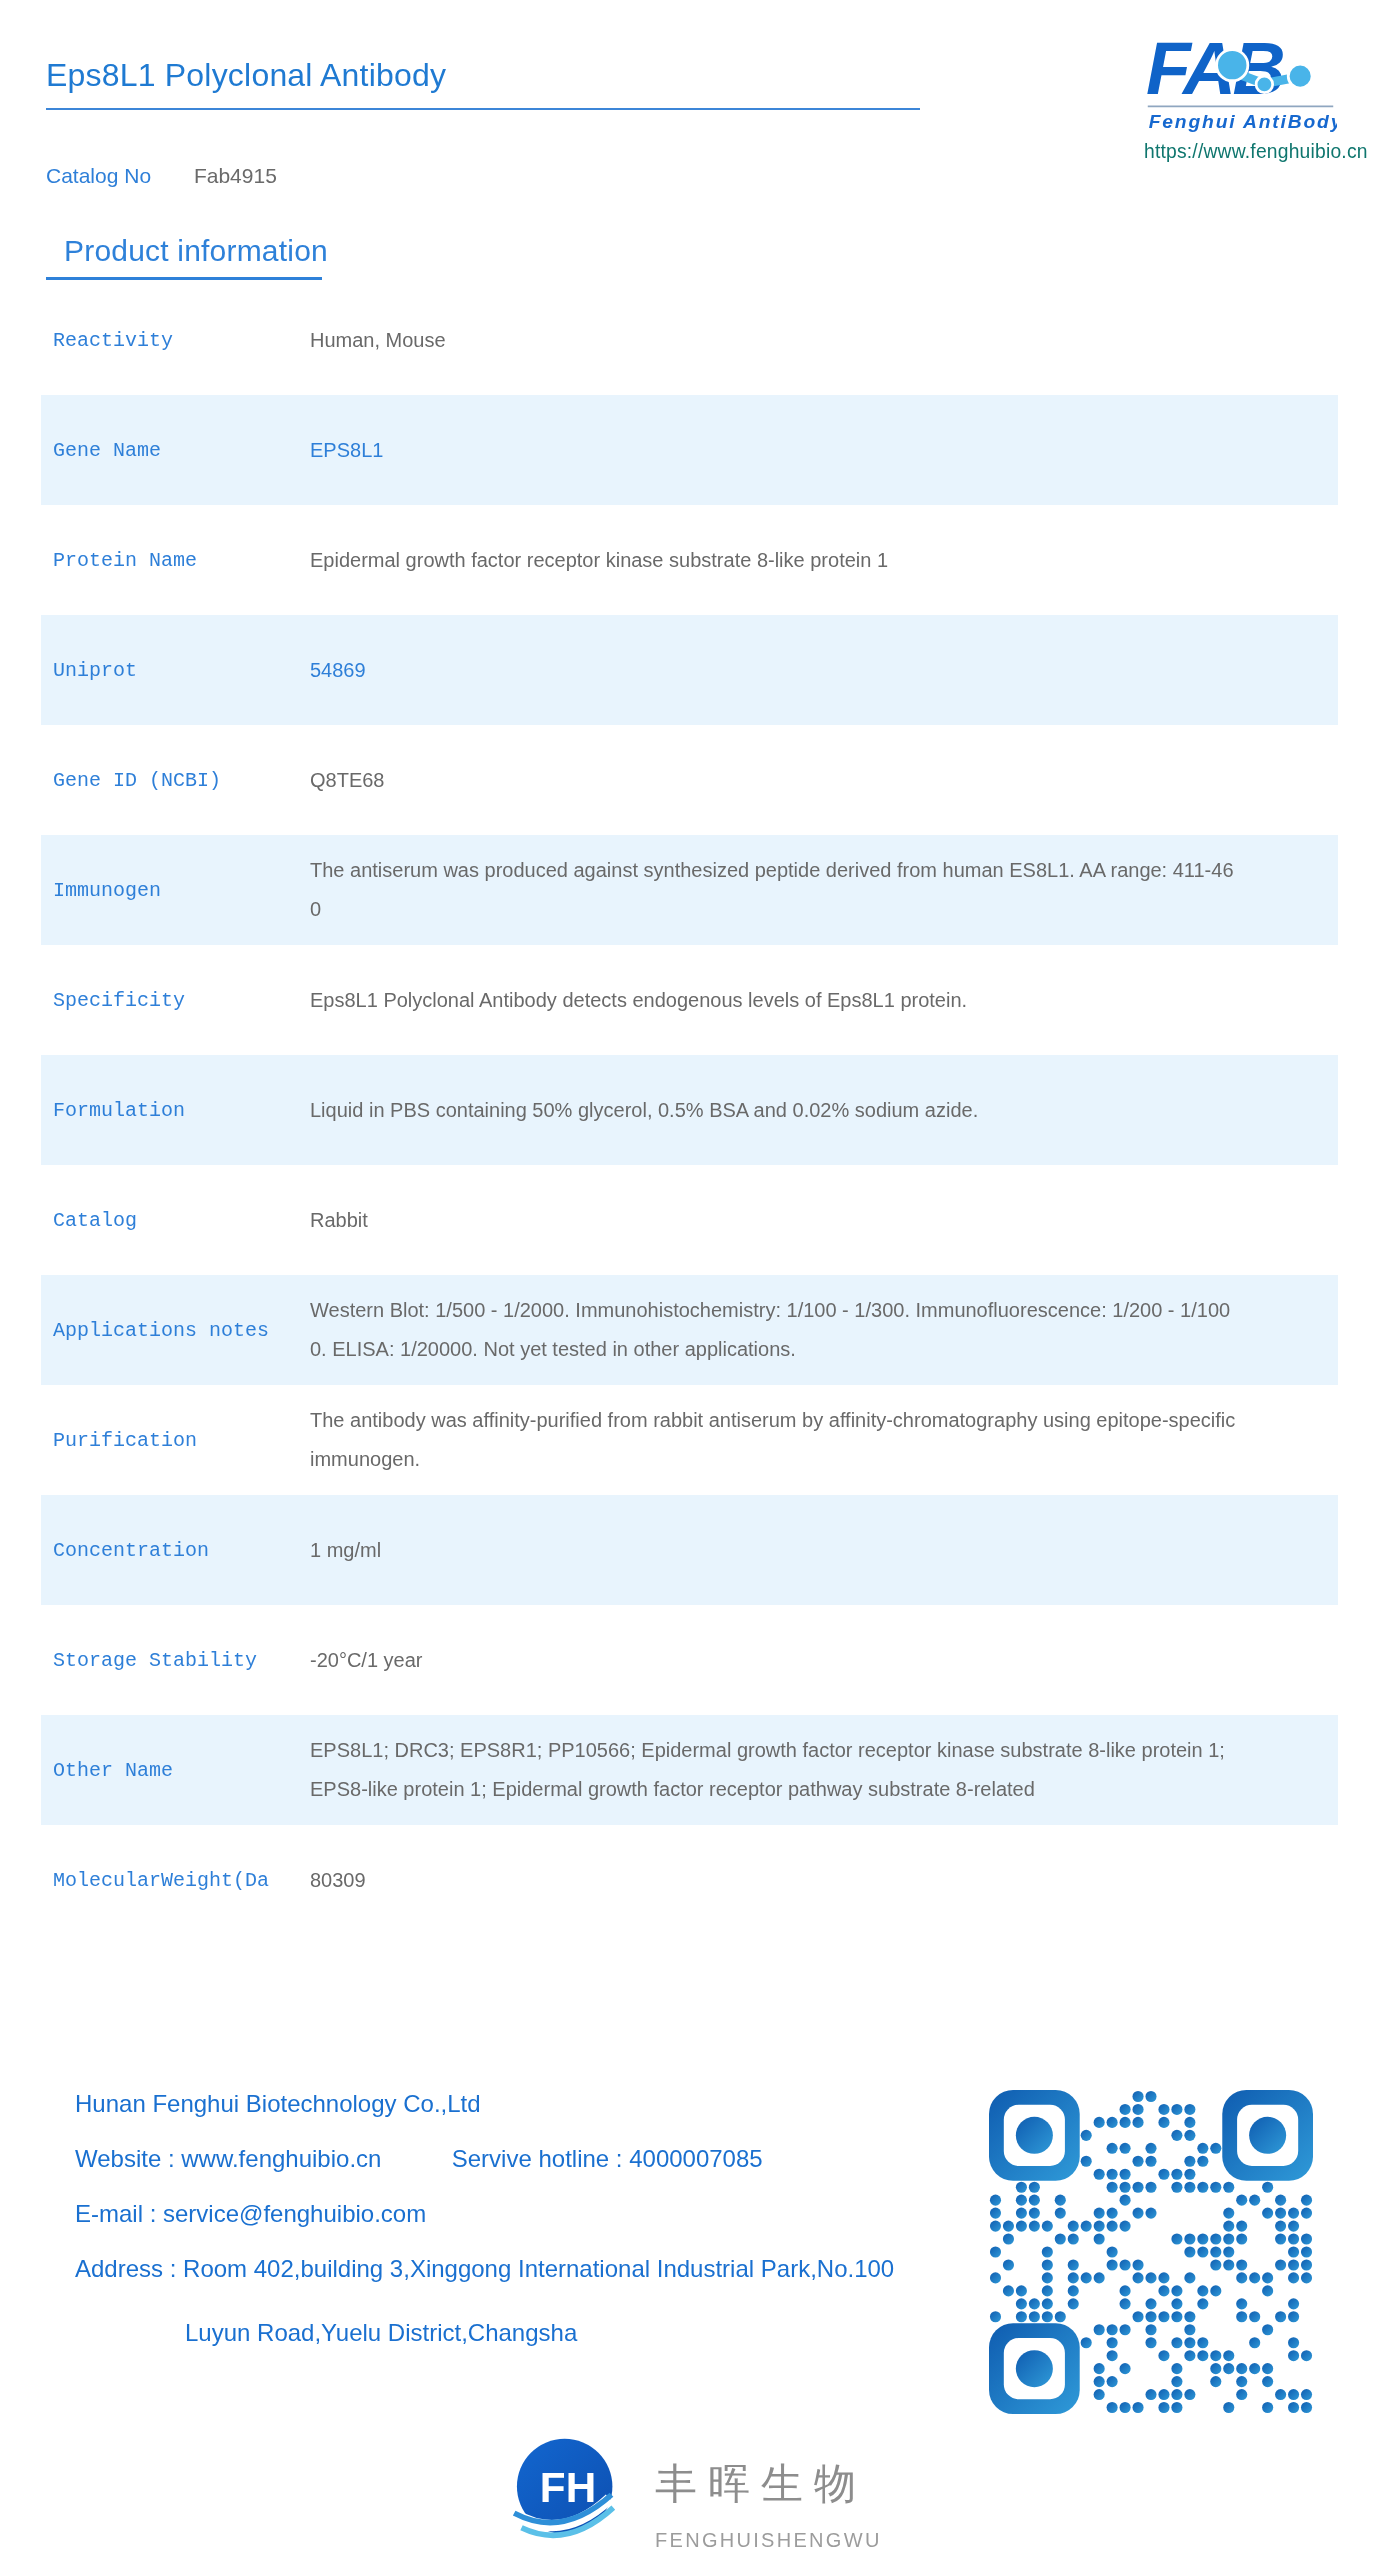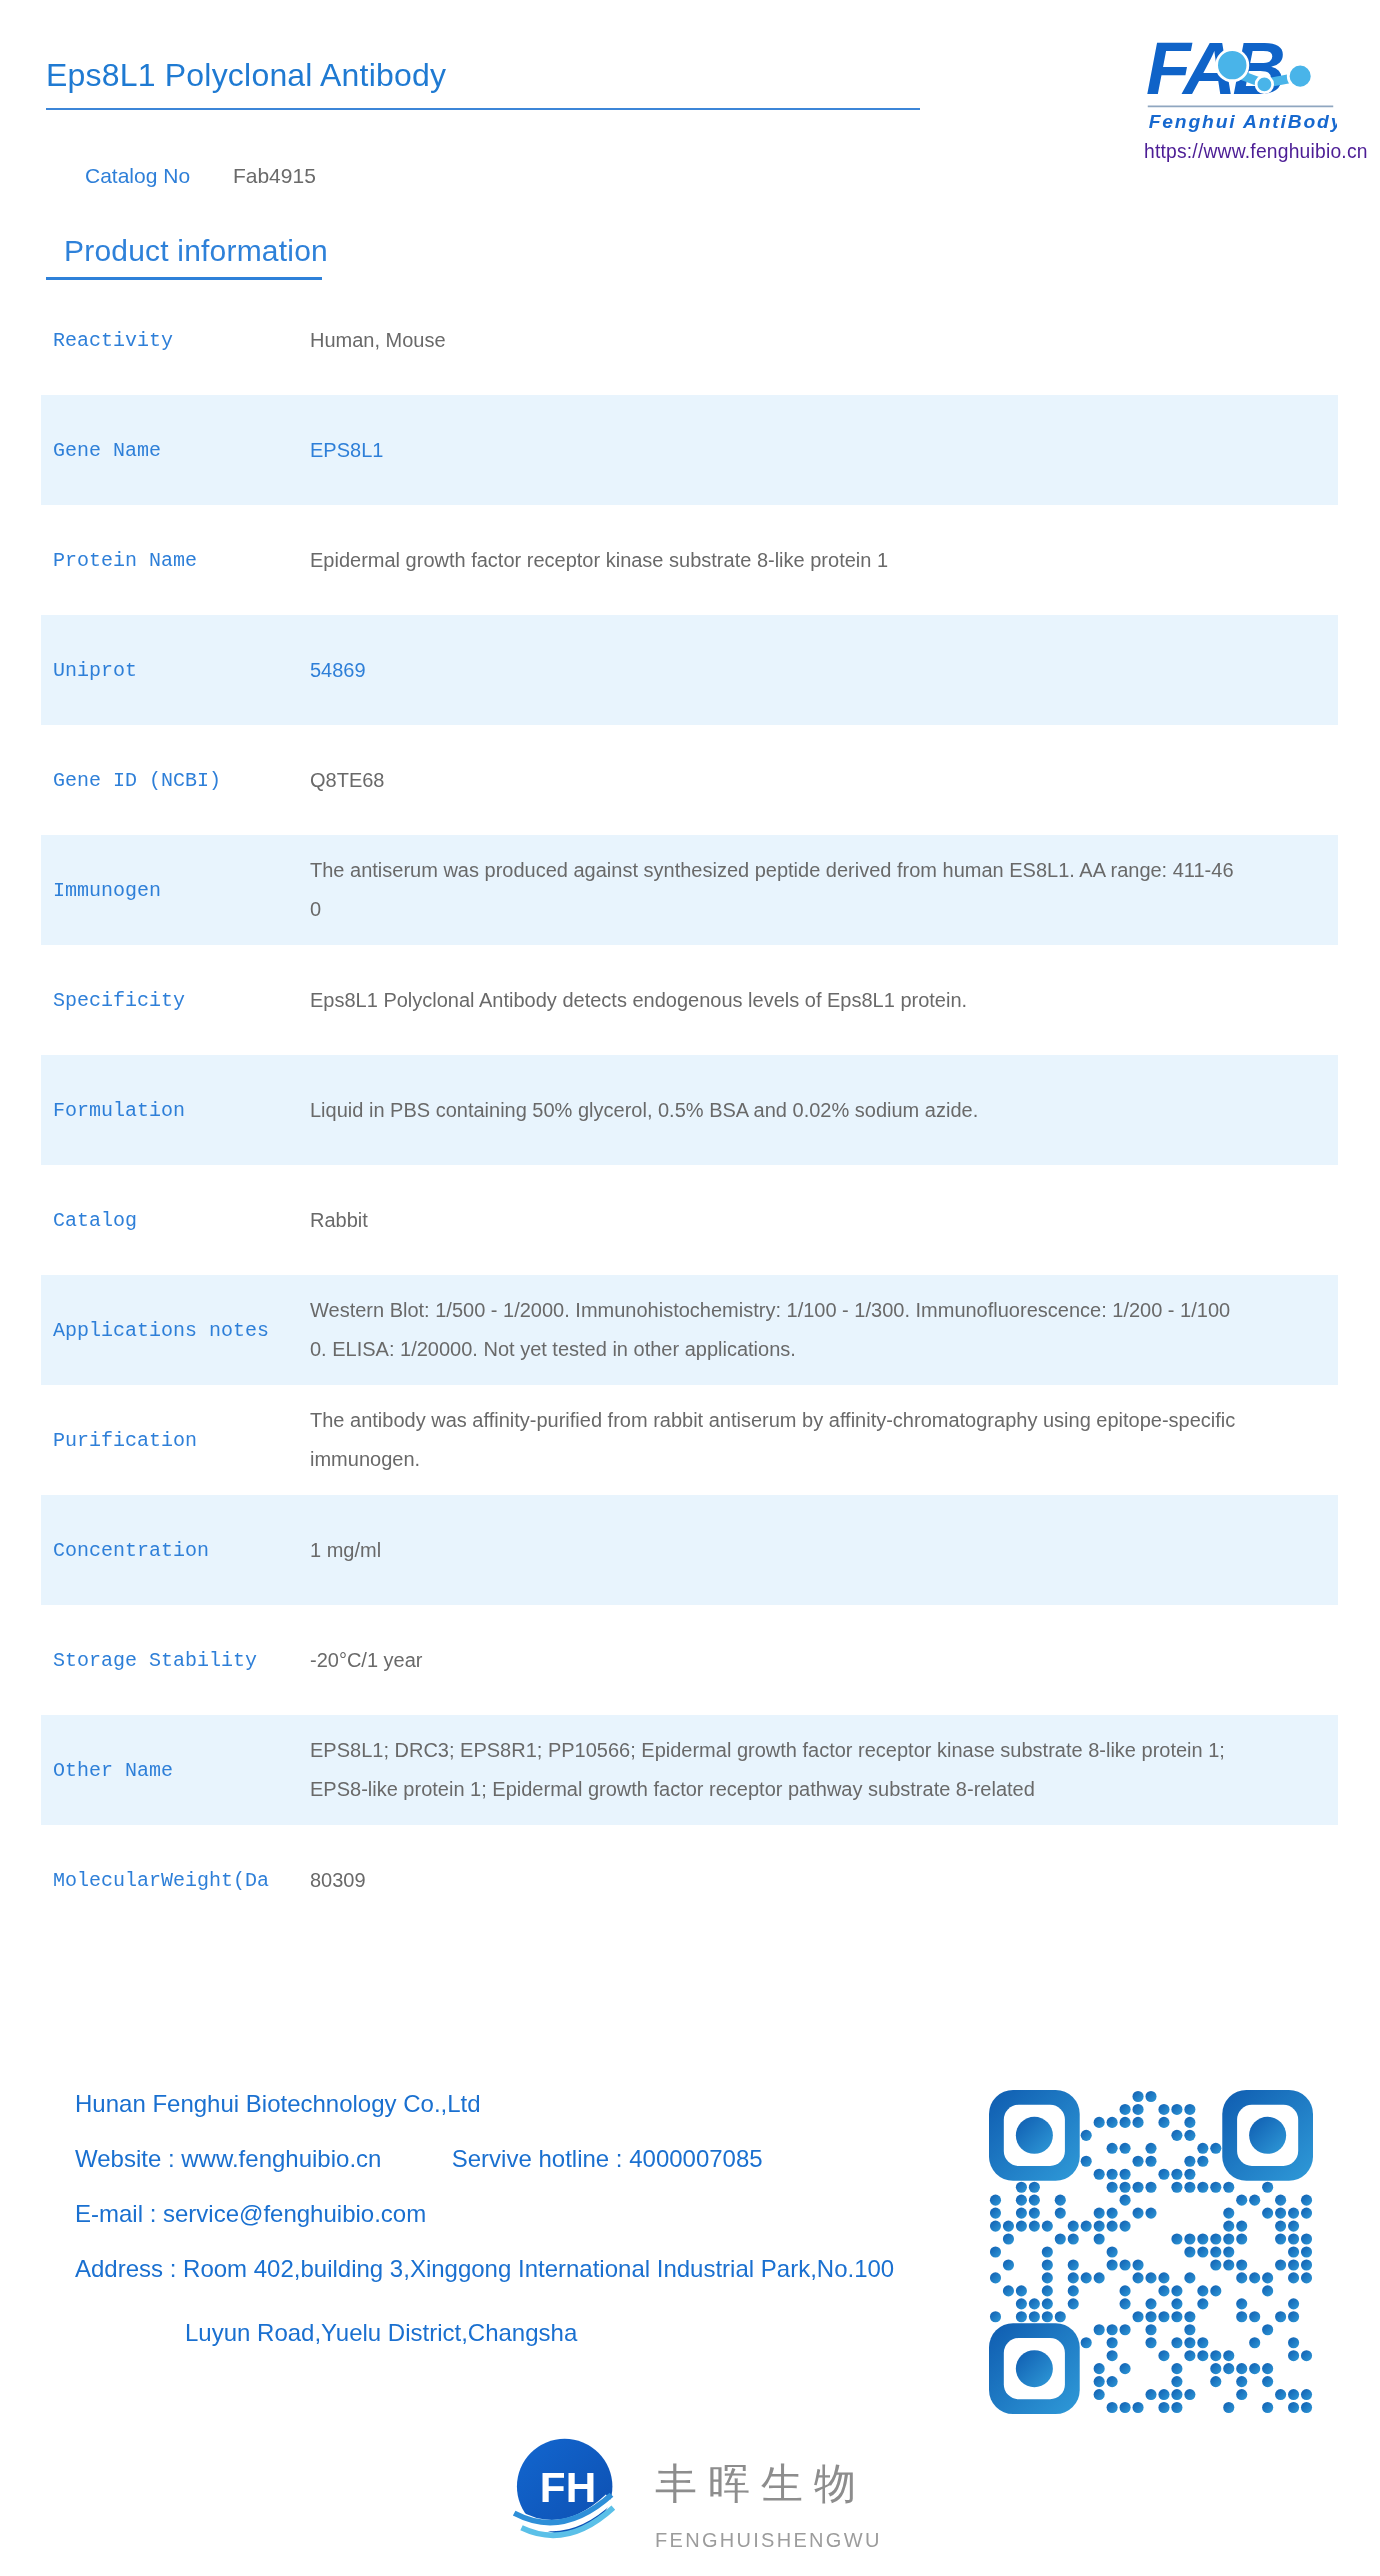--- a/index.html
+++ b/index.html
@@ -13,25 +13,25 @@
   .page-title {
     position:absolute; left:46px; top:57px;
     font-size:32px; color:#1f7ad2; letter-spacing:0.2px;
   }
   .title-rule {
     position:absolute; left:46px; top:108px; width:874px; height:1.8px;
     background:#3c86d8;
   }
   .logo-block { position:absolute; left:1144px; top:33px; width:193px; }
   .logo-url {
-    font-size:19.3px; color:#4c1d95; text-align:center; margin-top:3.7px;
+    font-size:19.3px; color:#0f766e; text-align:center; margin-top:3.7px;
     letter-spacing:0.2px;
   }
   .catalog-line { position:absolute; left:46px; top:164px; font-size:21px; }
-  .catalog-label { color:#2e7fd8; display:inline-block;margin-left:39px; }
+  .catalog-label { color:#2e7fd8; display:inline-block; }
   .catalog-value { color:#6a6a6a; display:inline-block; margin-left:37px; }
   
   .section-heading {
     position:absolute; left:46px; top:234px;
     font-size:30px; color:#2e81d9; letter-spacing:0.2px;margin-left:18px;
   }
   .section-rule {
     position:absolute; left:46px; top:277px; width:276px; height:2.8px;
     background:#2e81d9;
   }

